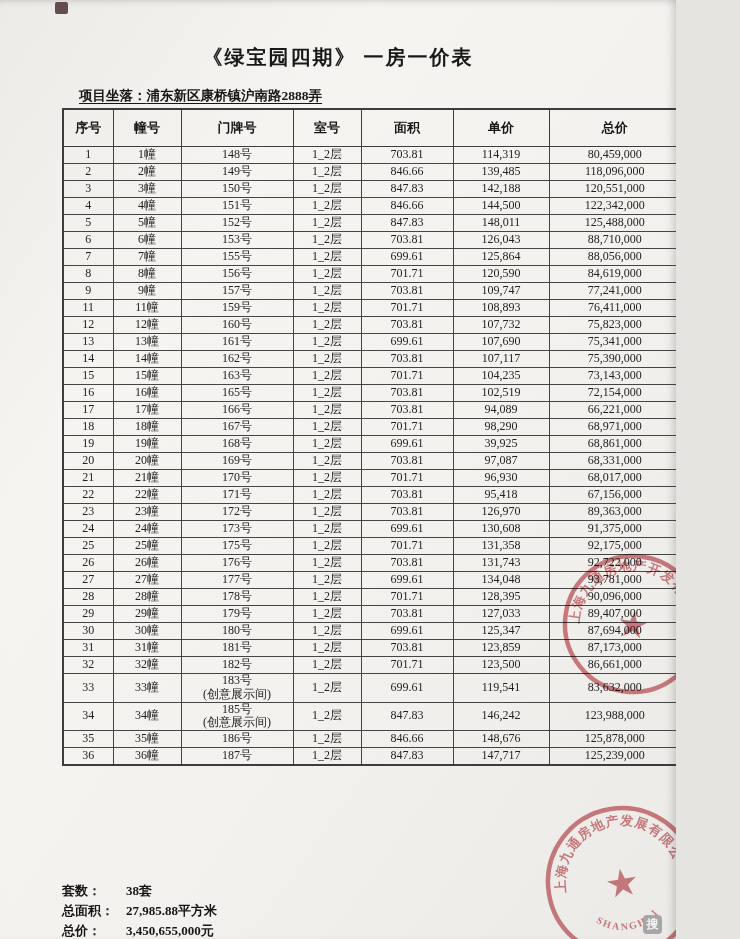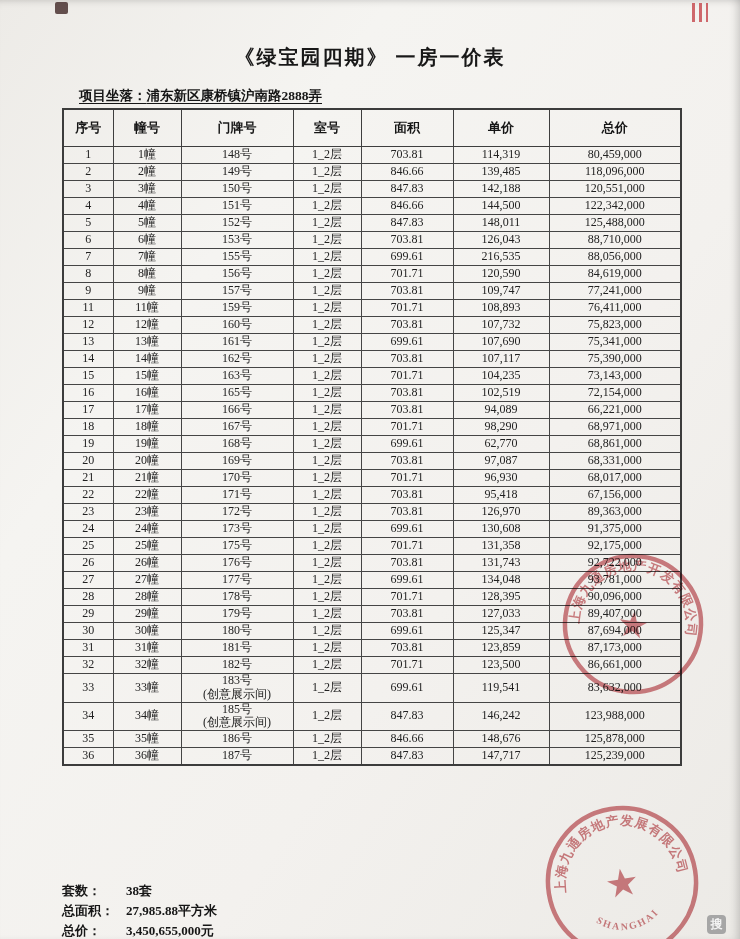--- a/index.html
+++ b/index.html
@@ -1,17 +1,17 @@
 <!DOCTYPE html>
 <html><head>
 <meta charset="utf-8">
 <style>
   html,body { margin:0; padding:0; background:#e6e4e1; }
   .page {
-    position:relative; width:740px; height:939px; overflow:hidden;
+    position:relative; width:676px; height:939px; overflow:hidden;
     background: linear-gradient(125deg,#edebe7 0%, #f5f4f1 28%, #f3f1ee 62%, #eceae6 100%);
     font-family:"Liberation Serif","DejaVu Serif",serif;
     color:#1d1d1d;
     box-shadow: inset -7px 0 10px -5px rgba(0,0,0,.20), inset 0 7px 9px -7px rgba(0,0,0,.16);
   }
   .doc-title {
     position:absolute; top:44px; left:0; width:100%;
     text-align:center; font-size:20px; font-weight:bold; letter-spacing:2px; color:#181818;
   }
   .location-line {
@@ -143,21 +143,21 @@
           <td>703.81</td>
           <td>126,043</td>
           <td>88,710,000</td>
         </tr>
         <tr>
           <td>7</td>
           <td>7幢</td>
           <td>155号</td>
           <td>1_2层</td>
           <td>699.61</td>
-          <td>216,535</td>
+          <td>125,864</td>
           <td>88,056,000</td>
         </tr>
         <tr>
           <td>8</td>
           <td>8幢</td>
           <td>156号</td>
           <td>1_2层</td>
           <td>701.71</td>
           <td>120,590</td>
           <td>84,619,000</td>
@@ -242,21 +242,21 @@
           <td>701.71</td>
           <td>98,290</td>
           <td>68,971,000</td>
         </tr>
         <tr>
           <td>19</td>
           <td>19幢</td>
           <td>168号</td>
           <td>1_2层</td>
           <td>699.61</td>
-          <td>62,770</td>
+          <td>39,925</td>
           <td>68,861,000</td>
         </tr>
         <tr>
           <td>20</td>
           <td>20幢</td>
           <td>169号</td>
           <td>1_2层</td>
           <td>703.81</td>
           <td>97,087</td>
           <td>68,331,000</td>

